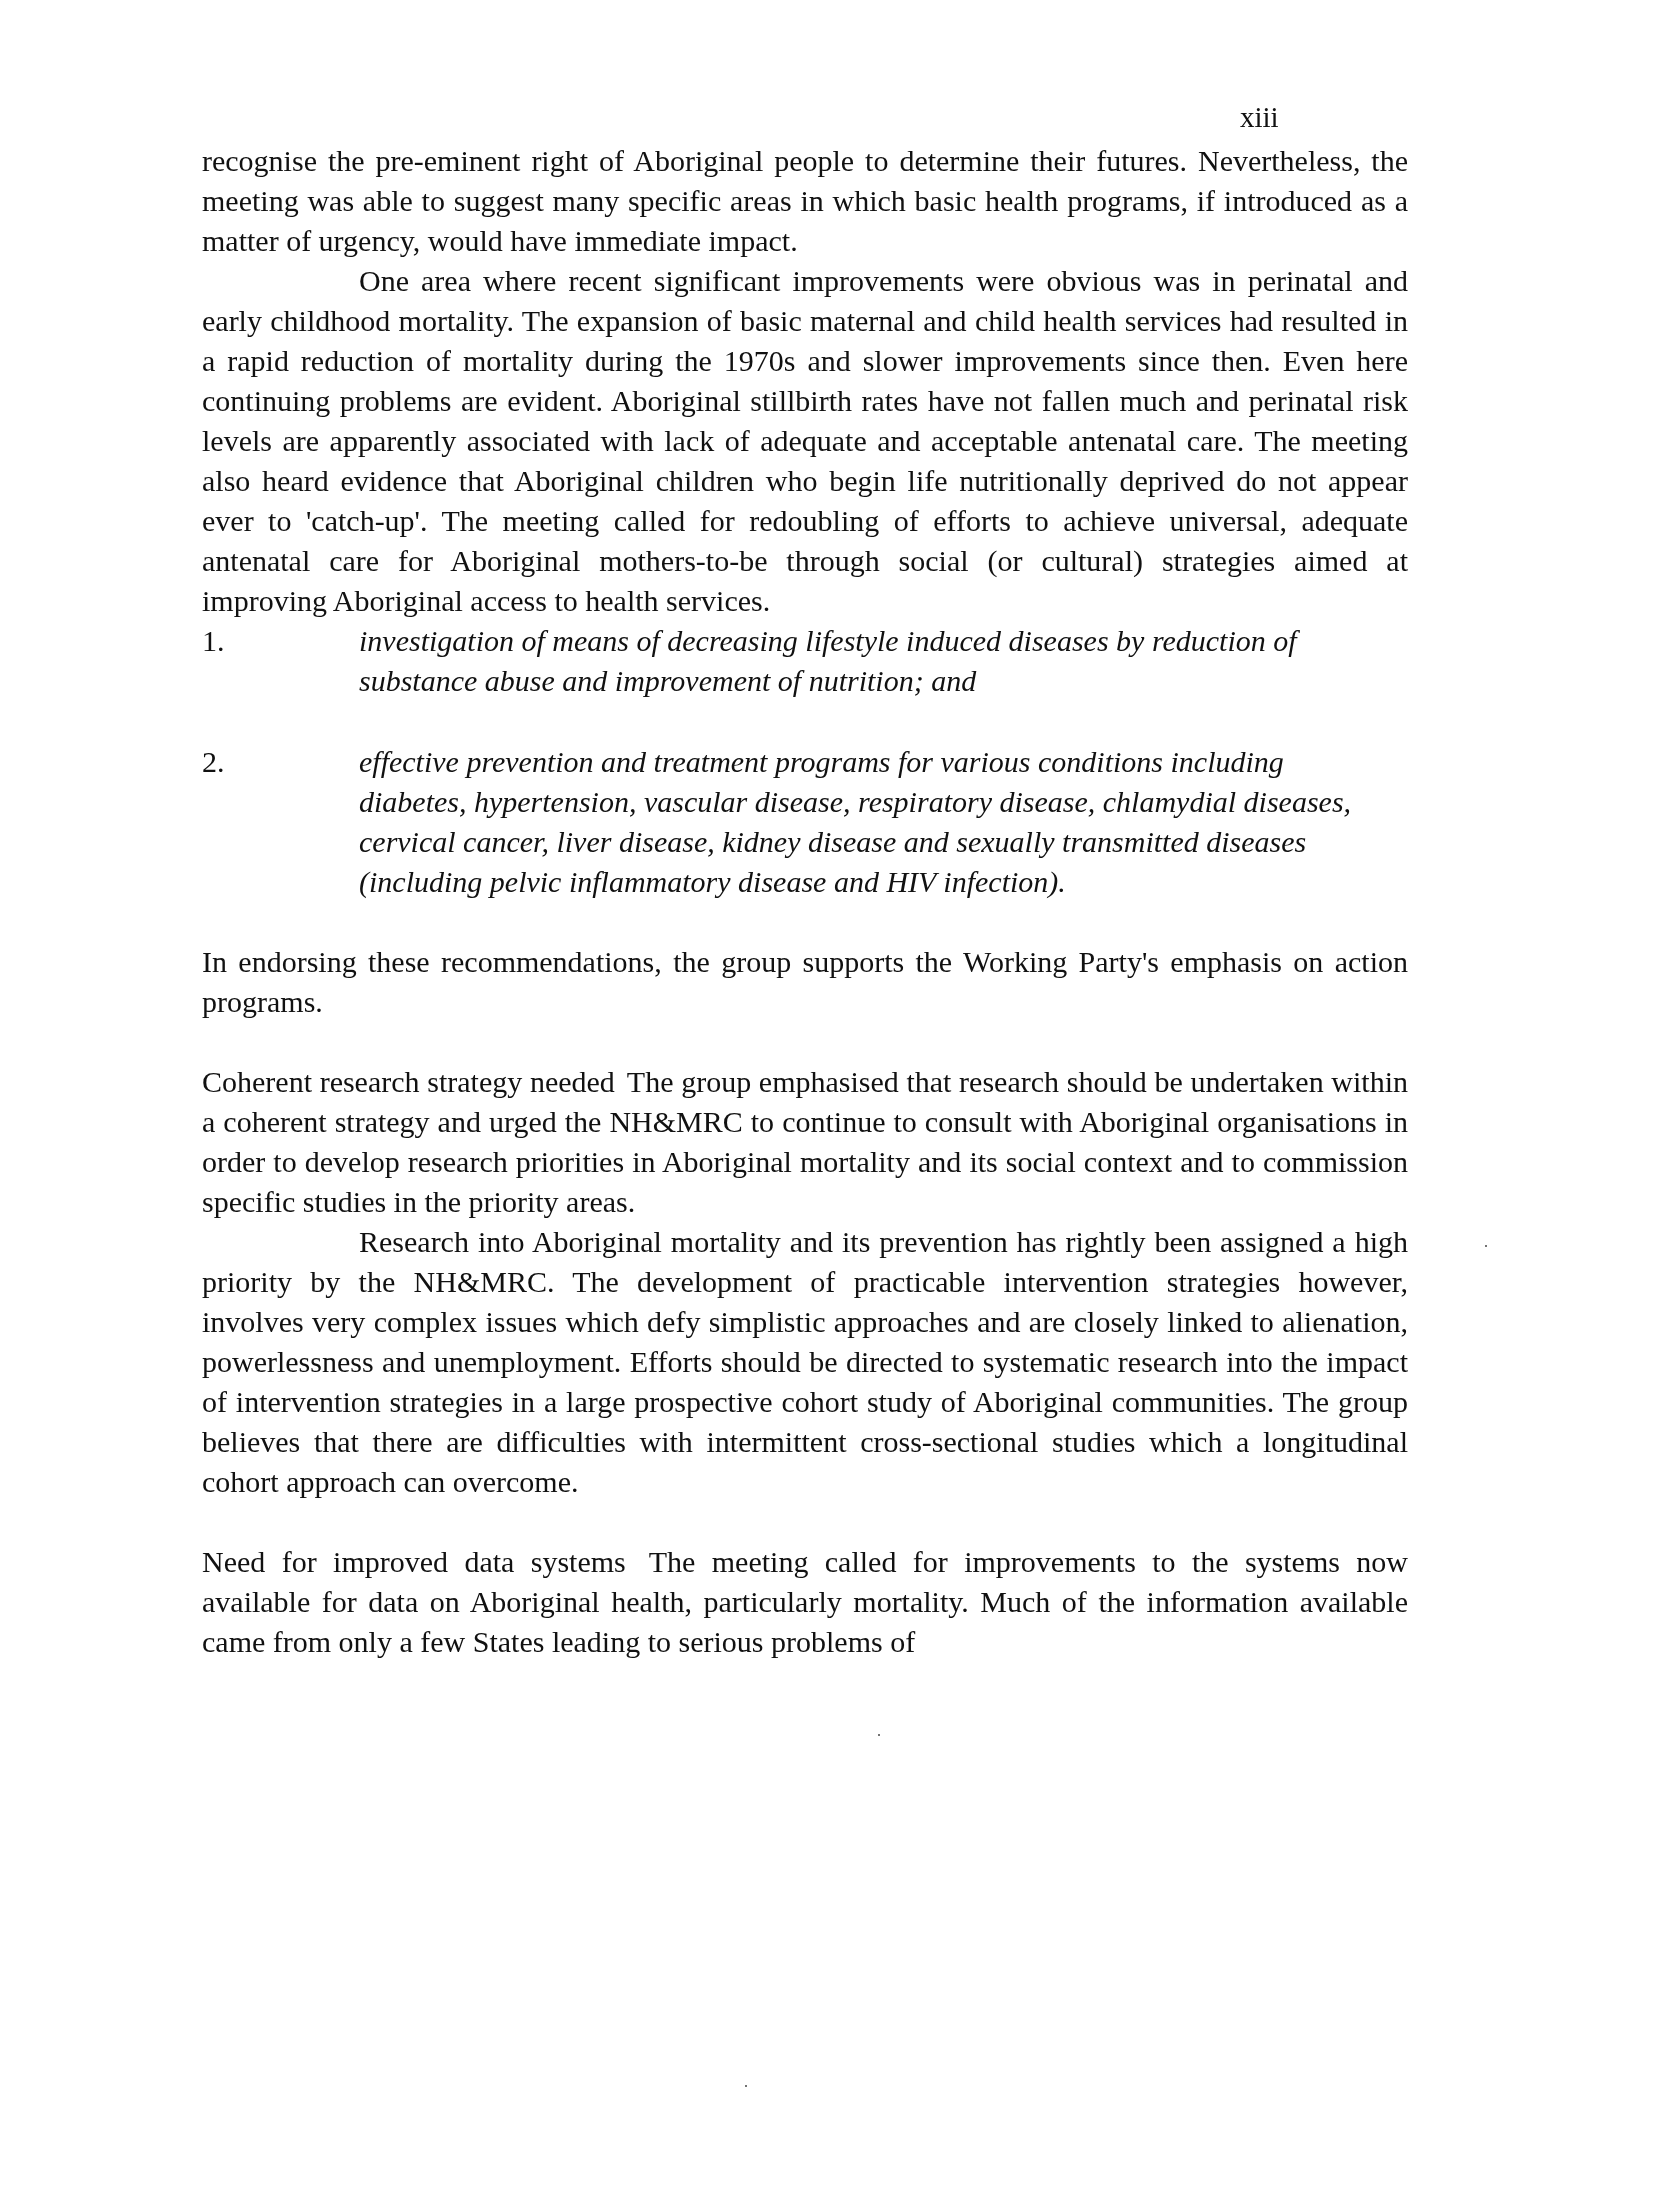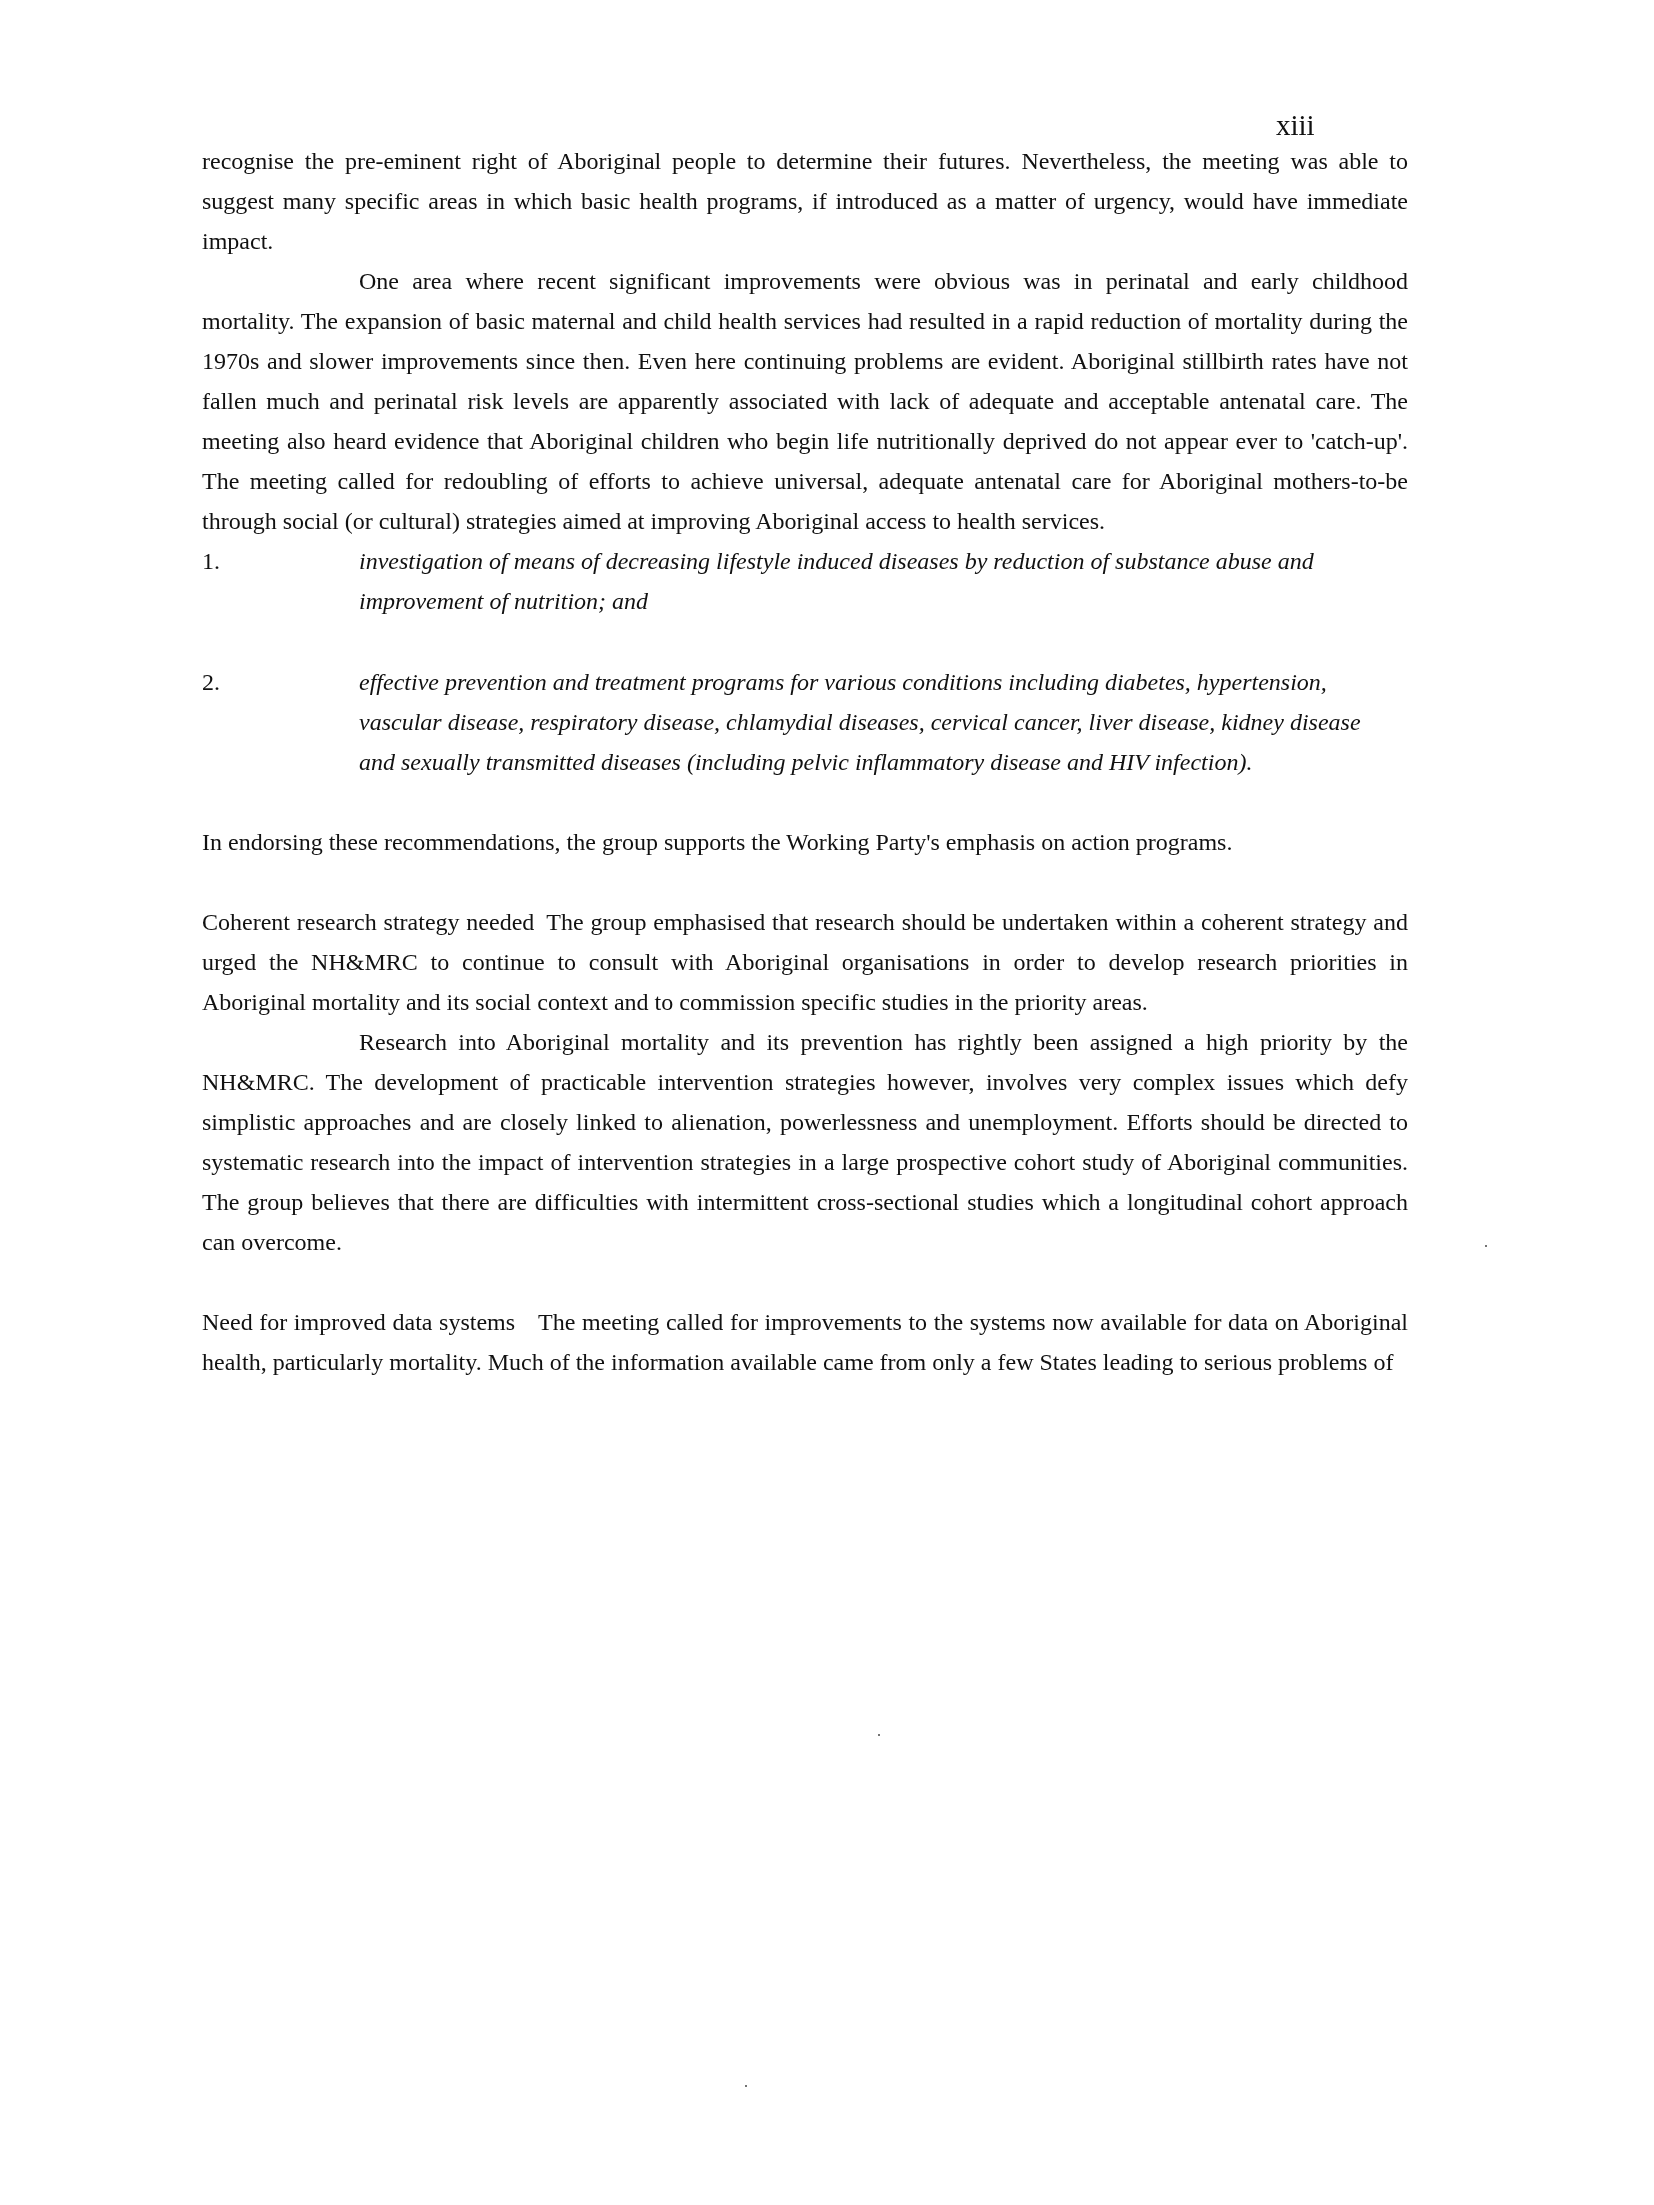--- a/index.html
+++ b/index.html
@@ -10,32 +10,31 @@
   body {
     width: 1655px;
     height: 2205px;
     position: relative;
     overflow: hidden;
     color: #111111;
     font-family: "Liberation Serif", "DejaVu Serif", serif;
   }
   .page-number {
     position: absolute;
-    top: 109px;
+    top: 101px;
     left: 1240px;
     font-size: 29px;
     line-height: 33px;
-    margin-left: 36px;
   }
   .content {
     position: absolute;
     top: 141px;
     left: 202px;
     width: 1206px;
-    font-size: 24px;
+    font-size: 30px;
     line-height: 40px;
   }
   .para {
     margin: 0;
     text-align: justify;
     text-align-last: left;
   }
   .indent {
     text-indent: 157px;
   }

